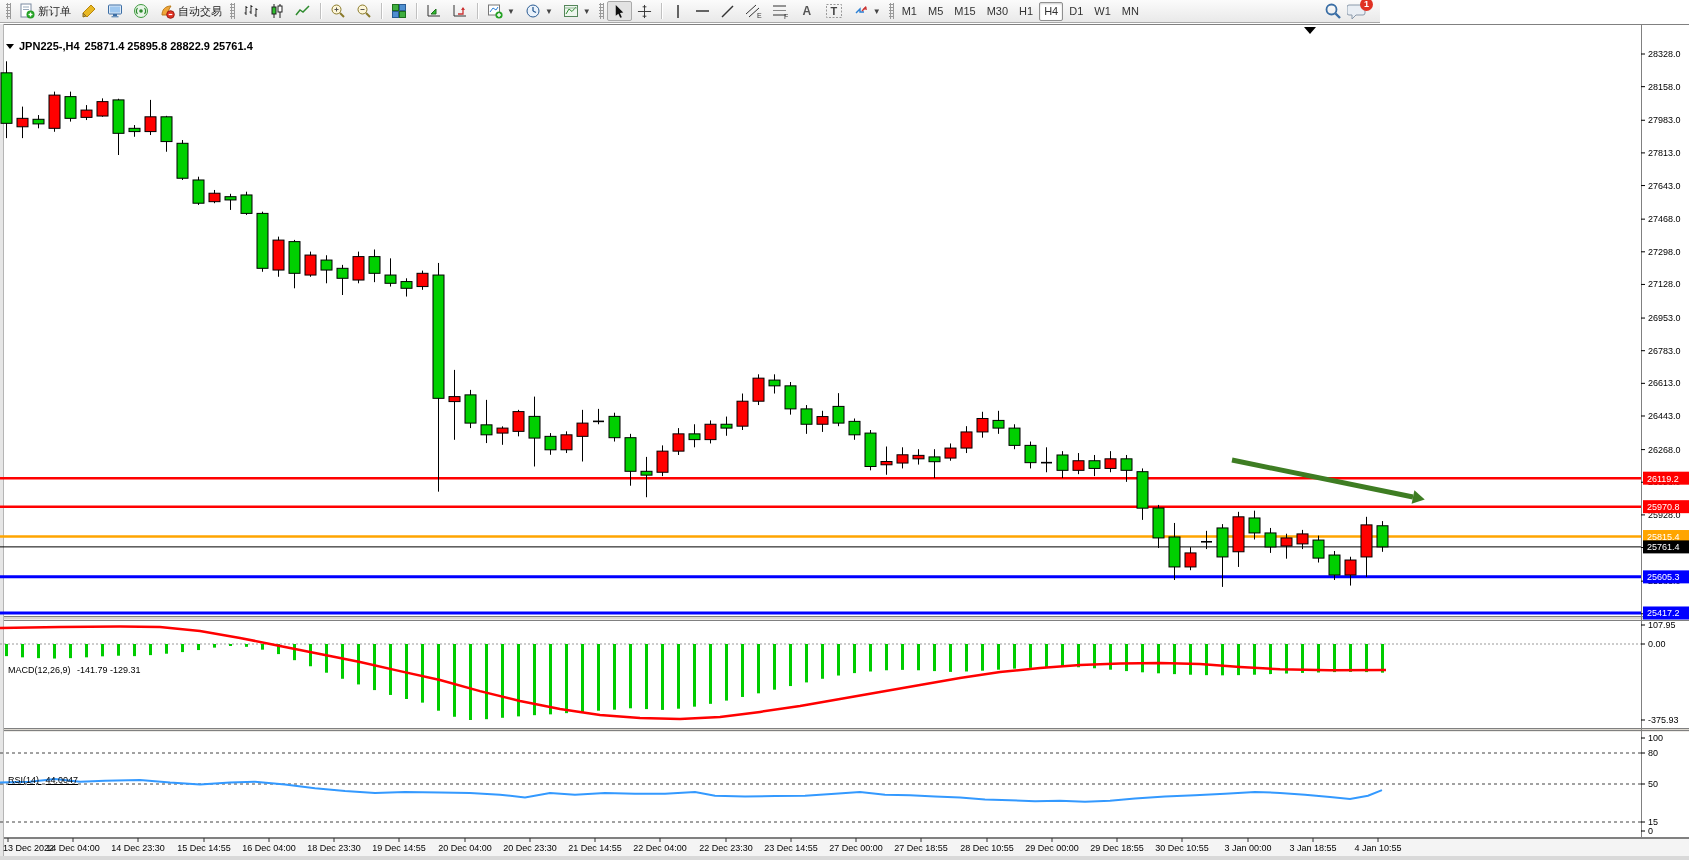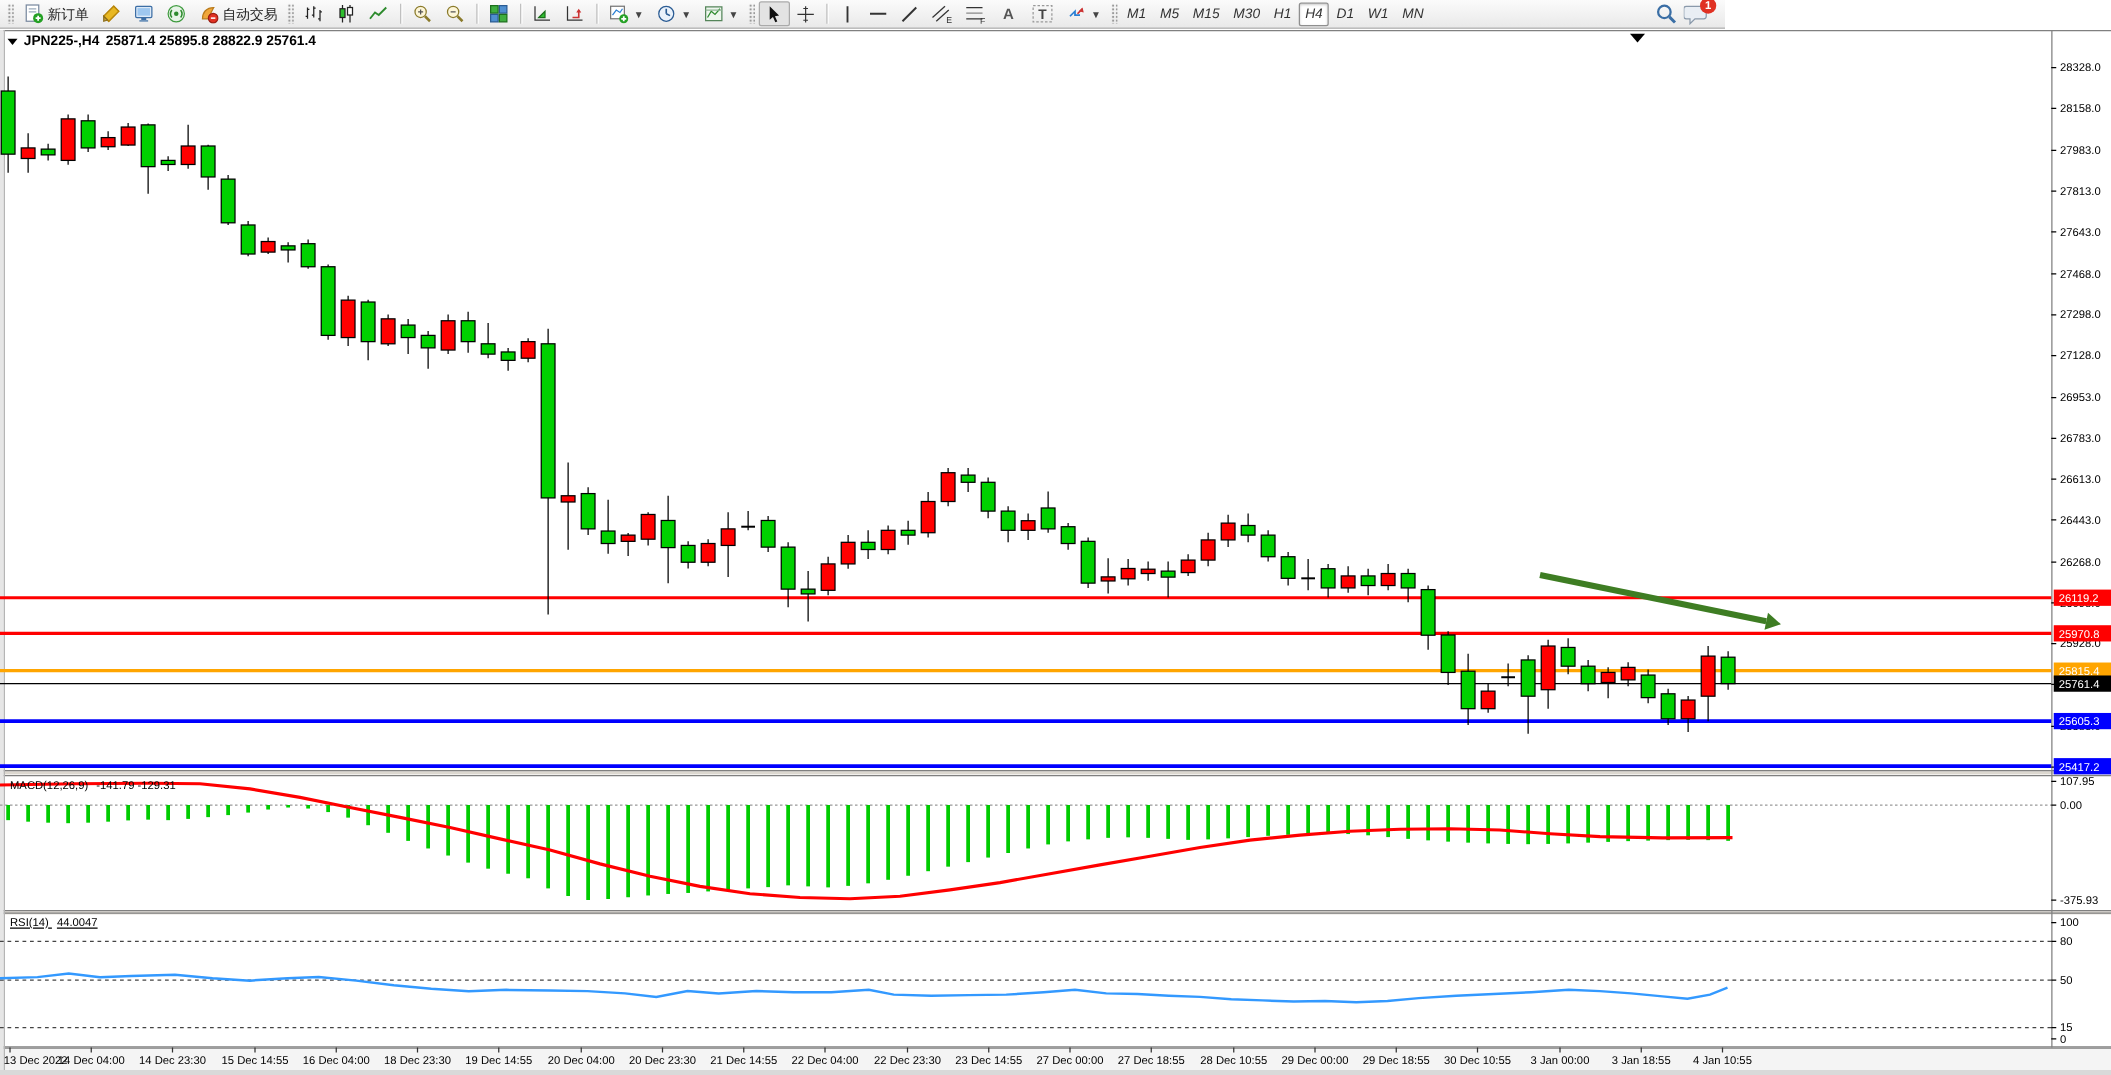--- a/index.html
+++ b/index.html
@@ -12,36 +12,36 @@
   .grip { width:5px; height:16px; margin:0 3px;
           background-image:radial-gradient(circle,#9a9a9a 1px, transparent 1.2px);
           background-size:3px 3px; }
   .sep { width:1px; height:16px; background:#c0c0c0; margin:0 4px; box-shadow:1px 0 0 #fff; }
   .tb-btn { display:flex; align-items:center; gap:3px; height:20px; padding:0 4px;
             border:1px solid transparent; border-radius:2px; background:transparent;
             font-size:11px; color:#222; cursor:default; }
   .caret { font-size:8px; color:#444; margin-left:1px; }
   .tf-btn { height:19px; min-width:24px; padding:0 4px; font-size:11px; color:#333;
             border:1px solid transparent; background:transparent; border-radius:2px;
-            display:flex; align-items:center; justify-content:center;font-style:italic; }
+            display:flex; align-items:center; justify-content:center; }
   .tf-btn.active { background:#fff; border:1px solid #8f8f8f; box-shadow:inset 0 1px 2px #ccc; }
   .spacer { flex:1; }
   .badge { position:absolute; top:-4px; right:-6px; background:#e03123; color:#fff;
            font-size:9px; font-weight:bold; border-radius:7px; min-width:13px; height:13px;
            line-height:13px; text-align:center; padding:0 2px; }
   .bubble-wrap { position:relative; margin-right:10px; }
   .ticon { display:block; }
   .letter-icon { font-size:12px; color:#555; font-weight:bold; width:16px; text-align:center; }
   
   #chart-svg { position:absolute; left:0; top:0; z-index:1; }
-  .symbol-line { position:absolute; left:6px; top:27px; z-index:2; font-size:11px;
+  .symbol-line { position:absolute; left:6px; top:40px; z-index:2; font-size:11px;
                  font-weight:bold; color:#000; display:flex; align-items:center; gap:5px; }
   .sym-tri { width:0; height:0; border-left:4px solid transparent; border-right:4px solid transparent;
              border-top:5px solid #000; display:inline-block; }
-  .ind-label { position:absolute; z-index:2; font-size:9px; color:#000; left:8px; }
+  .ind-label { position:absolute; z-index:2; font-size:9px; color:#000; left:8px;margin-top:42px; }
   .macd-label { top:623px; }
   .rsi-label { top:733px;text-decoration:underline; }
 </style>
 </head>
 <body>
 
 <div class="toolbar">
   <div class="grip"></div>
 
   <div class="tb-btn">

